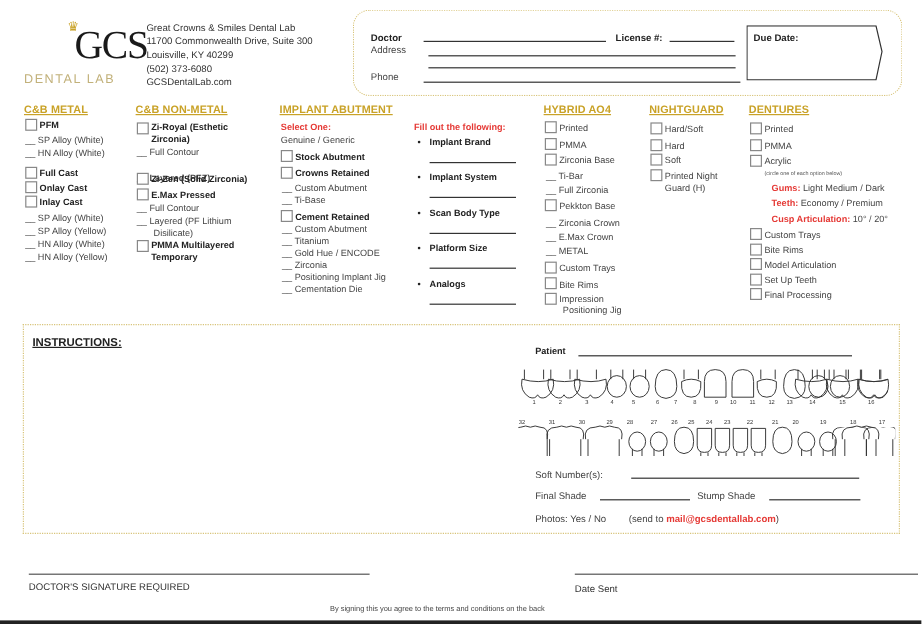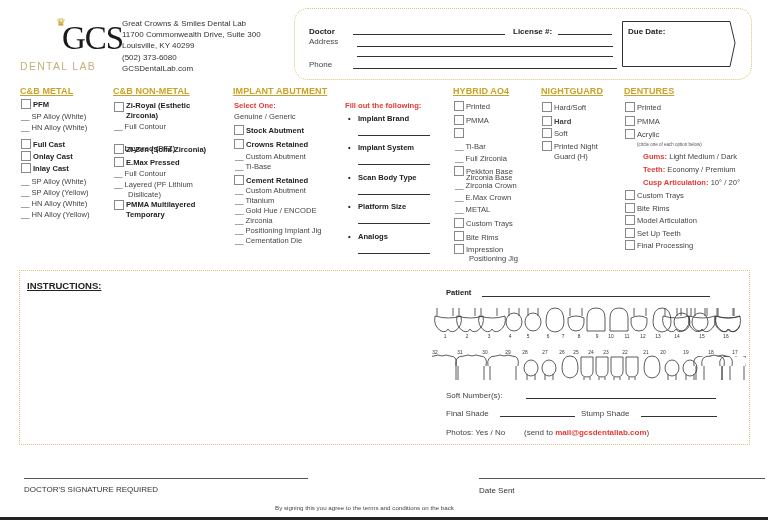--- a/index.html
+++ b/index.html
@@ -141,41 +141,41 @@
 <span class="item b" style="left:348px;top:232px;">•</span>
 <span class="item b" style="left:358px;top:232px;">Analogs</span>
 <div class="line" style="left:358px;top:253px;width:72px;"></div>
 
 <div class="abs sec-h" style="left:453px;top:86px;">HYBRID AO4</div>
 <div class="cb" style="left:454px;top:101px;"></div>
 <span class="item" style="left:466px;top:102px;">Printed</span>
 <div class="cb" style="left:454px;top:115px;"></div>
 <span class="item" style="left:466px;top:116px;">PMMA</span>
 <div class="cb" style="left:454px;top:128px;"></div>
-<span class="item" style="left:466px;top:129px;margin-top:44px;">Zirconia Base</span>
+<span class="item" style="left:466px;top:129px;">Zirconia Base</span>
 <span class="item" style="left:455px;top:142px;text-align:center;">__ Ti-Bar</span>
 <span class="item" style="left:455px;top:154px;">__ Full Zirconia</span>
 <div class="cb" style="left:454px;top:166px;"></div>
 <span class="item" style="left:466px;top:167px;">Pekkton Base</span>
 <span class="item" style="left:455px;top:181px;">__ Zirconia Crown</span>
 <span class="item" style="left:455px;top:193px;">__ E.Max Crown</span>
 <span class="item" style="left:455px;top:205px;">__ METAL</span>
 <div class="cb" style="left:454px;top:218px;"></div>
 <span class="item" style="left:466px;top:219px;">Custom Trays</span>
 <div class="cb" style="left:454px;top:231px;"></div>
 <span class="item" style="left:466px;top:233px;">Bite Rims</span>
 <div class="cb" style="left:454px;top:244px;"></div>
 <span class="item" style="left:466px;top:245px;">Impression</span>
 <span class="item" style="left:469px;top:254px;">Positioning Jig</span>
 
 <div class="abs sec-h" style="left:541px;top:86px;">NIGHTGUARD</div>
 <div class="cb" style="left:542px;top:102px;"></div>
 <span class="item" style="left:554px;top:103px;">Hard/Soft</span>
 <div class="cb" style="left:542px;top:116px;"></div>
-<span class="item" style="left:554px;top:117px;font-weight:bold;">Hard</span>
+<span class="item" style="left:554px;top:117px;">Hard</span>
 <div class="cb" style="left:542px;top:128px;"></div>
 <span class="item" style="left:554px;top:129px;">Soft</span>
 <div class="cb" style="left:542px;top:141px;"></div>
 <span class="item" style="left:554px;top:142px;">Printed Night</span>
 <span class="item" style="left:554px;top:152px;">Guard (H)</span>
 
 <div class="abs sec-h" style="left:624px;top:86px;">DENTURES</div>
 <div class="cb" style="left:625px;top:102px;"></div>
 <span class="item" style="left:637px;top:103px;">Printed</span>
 <div class="cb" style="left:625px;top:116px;"></div>

